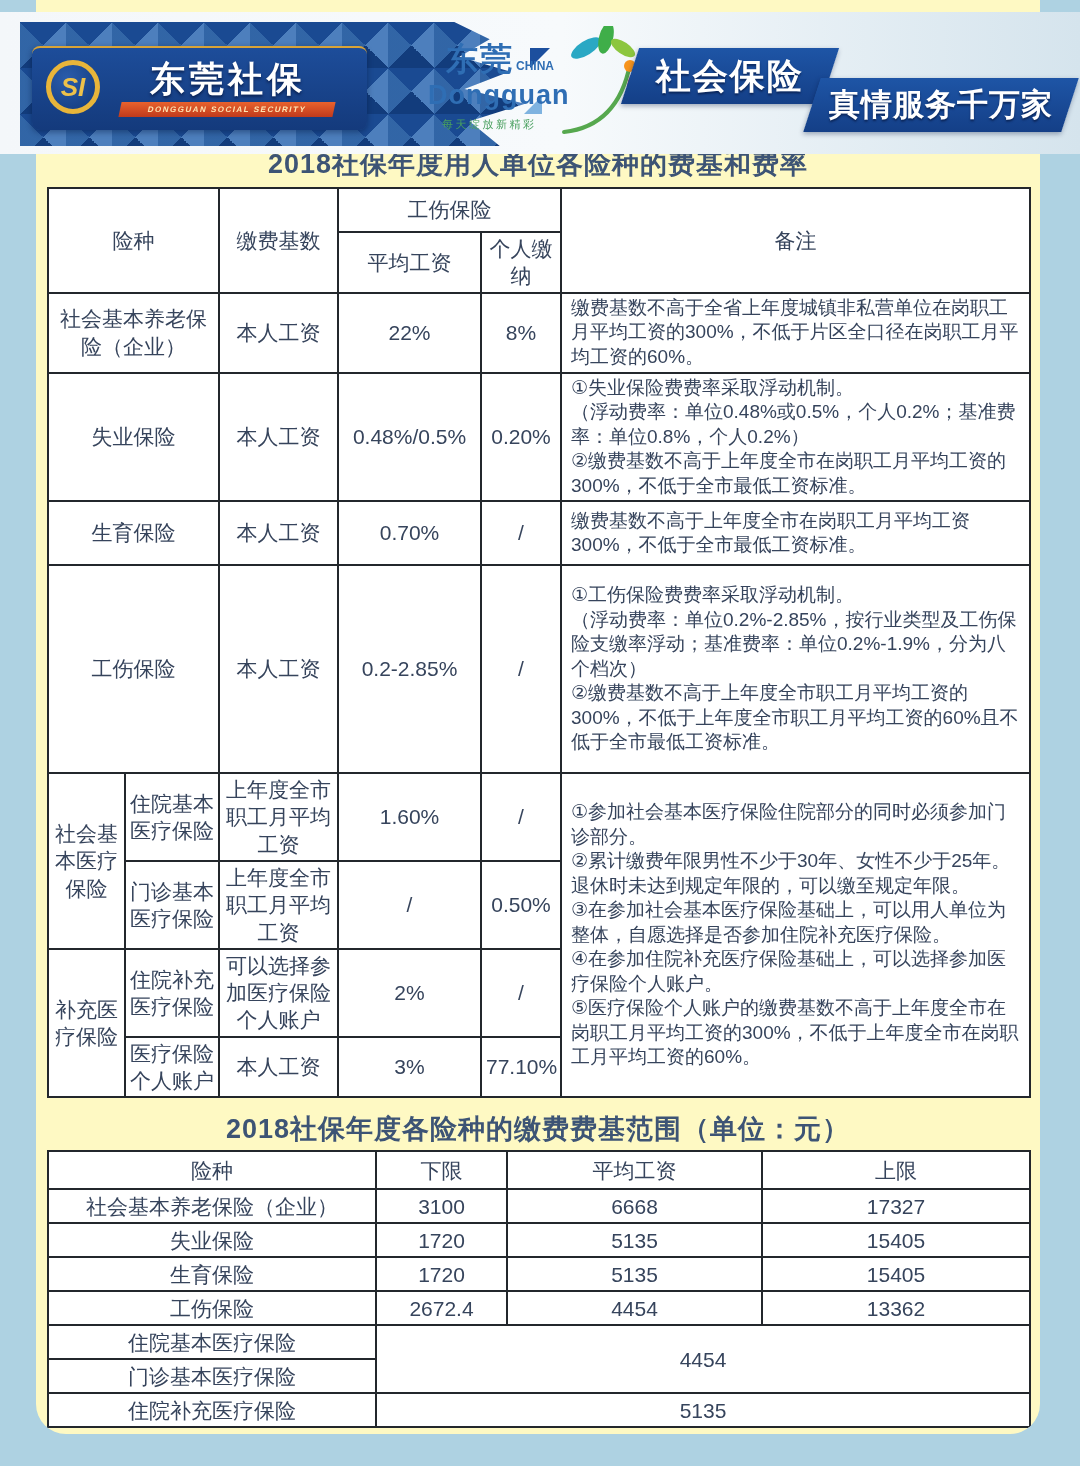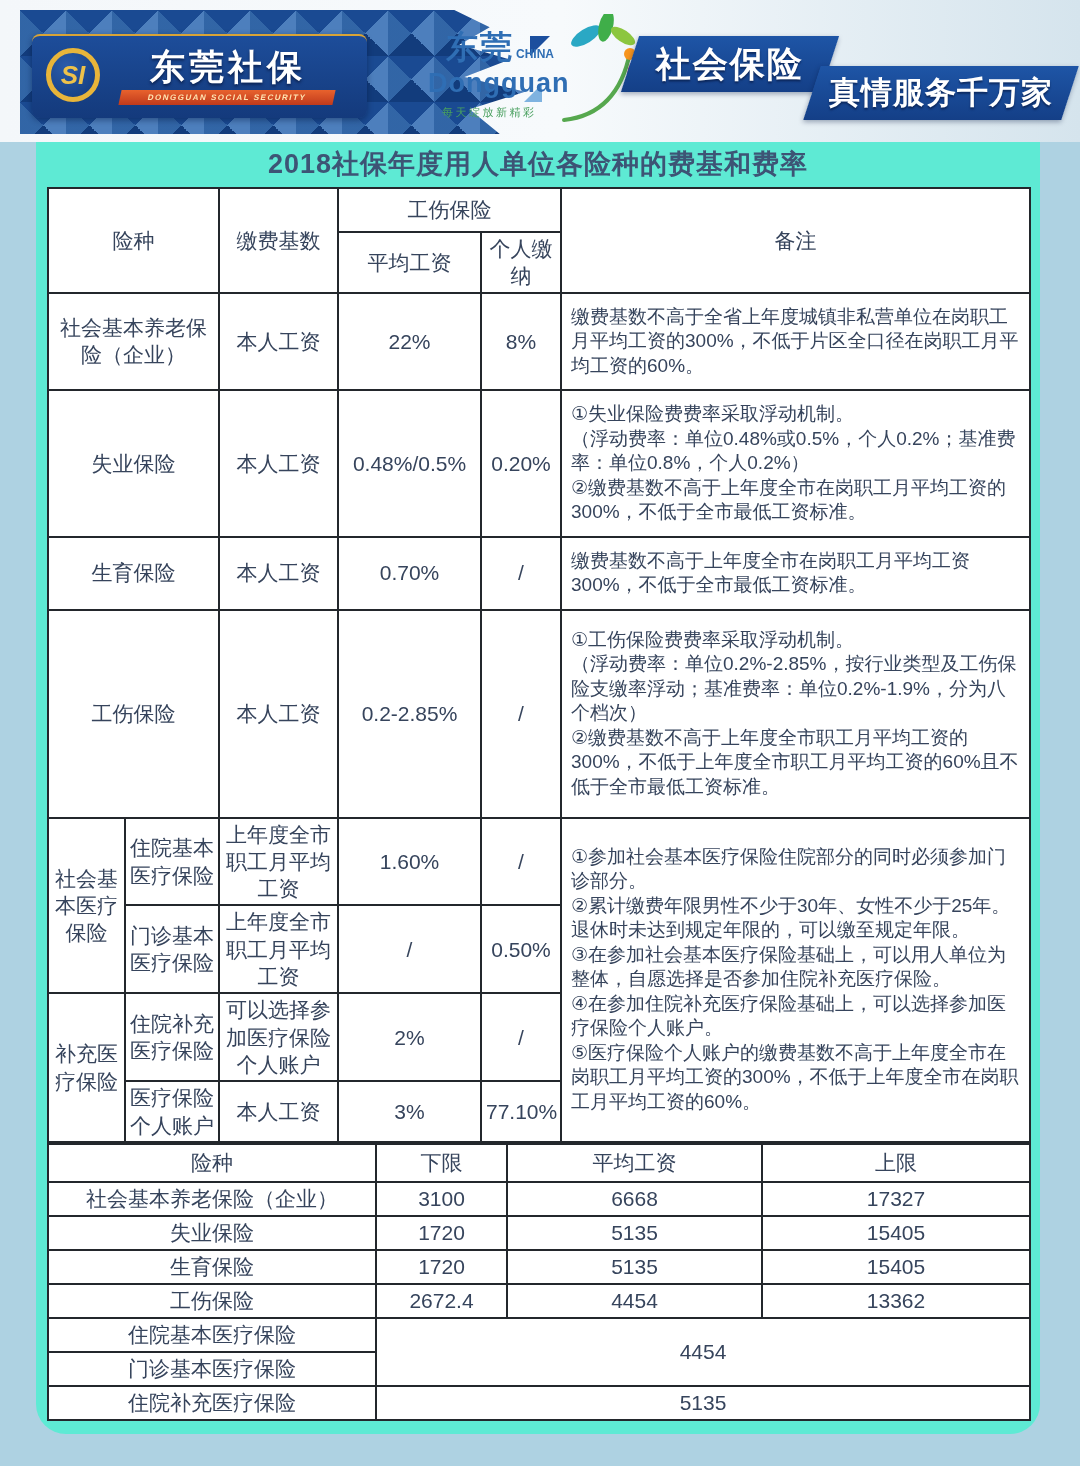--- a/index.html
+++ b/index.html
@@ -6,26 +6,26 @@
   html,body { width:1080px; }
   body {
     font-family:"Liberation Sans","DejaVu Sans",sans-serif;
     background:#aed2e2;
     position:relative;
     width:1080px; height:1466px;
     overflow:hidden;
   }
   .panel {
     position:absolute; left:36px; top:0; width:1004px; height:1434px;
-    background:#5eead4;
+    background:#fef9c3;
     border-radius:0 0 30px 30px;
     overflow:hidden;
   }
   .top-band {
-    position:absolute; left:0; top:0; width:1080px; height:142px;
+    position:absolute; left:0; top:12px; width:1080px; height:142px;
     background:linear-gradient(90deg,#f4f7fa 0%,#f7fafc 52%,#d5e4ed 100%);
     z-index:5;
     padding-left:20px;
   }
   
   .mosaic {
     position:absolute; left:20px; top:10px; width:505px; height:124px;
     background:
       conic-gradient(from 45deg, rgba(255,255,255,.16) 0 90deg, rgba(0,0,0,0) 90deg 180deg, rgba(3,20,60,.22) 180deg 270deg, rgba(0,0,0,0) 270deg 360deg) 0 0/46px 46px,
       conic-gradient(from 45deg, #2b66b0 0 90deg, #123c7c 90deg 180deg, #3f7cc4 180deg 270deg, #1a4a92 270deg 360deg) 0 0/46px 46px;
@@ -91,21 +91,21 @@
   }
   .title1 { margin-top:146px; margin-bottom:5px; }
   .title2 { margin-top:13px; margin-bottom:3px; }
   table { border-collapse:collapse; table-layout:fixed; width:982px; margin-left:11px; background:#fff; }
   td {
     border:2px solid #23272c; text-align:center; vertical-align:middle;
     color:#36445c; padding:2px 4px; font-size:21px; line-height:1.3;
     overflow:hidden;
   }
   .t1 td.note {
-    text-align:left; font-size:19px; line-height:1.29; padding:11px 9px;
+    text-align:left; font-size:19px; line-height:1.29; padding:2px 9px;
     white-space:pre-line;
   }
 </style>
 </head>
 <body>
 
 <div class="panel">
 
   <div class="tbl-title title1">2018社保年度用人单位各险种的费基和费率</div>
 
@@ -188,20 +188,21 @@
     </tr>
     <tr style="height:50px">
       <td>医疗保险个人账户</td>
       <td>本人工资</td>
       <td>3%</td>
       <td>77.10%</td>
     </tr>
   </tbody>
     </table>
 
+  <div class="tbl-title title2">2018社保年度各险种的缴费费基范围（单位：元）</div>
 
   <table class="t2">
     <colgroup>
       <col style="width:328px">
         <col style="width:131px">
         <col style="width:255px">
         <col style="width:268px">
     </colgroup>
     <tbody>
         <tr style="height:38px">

